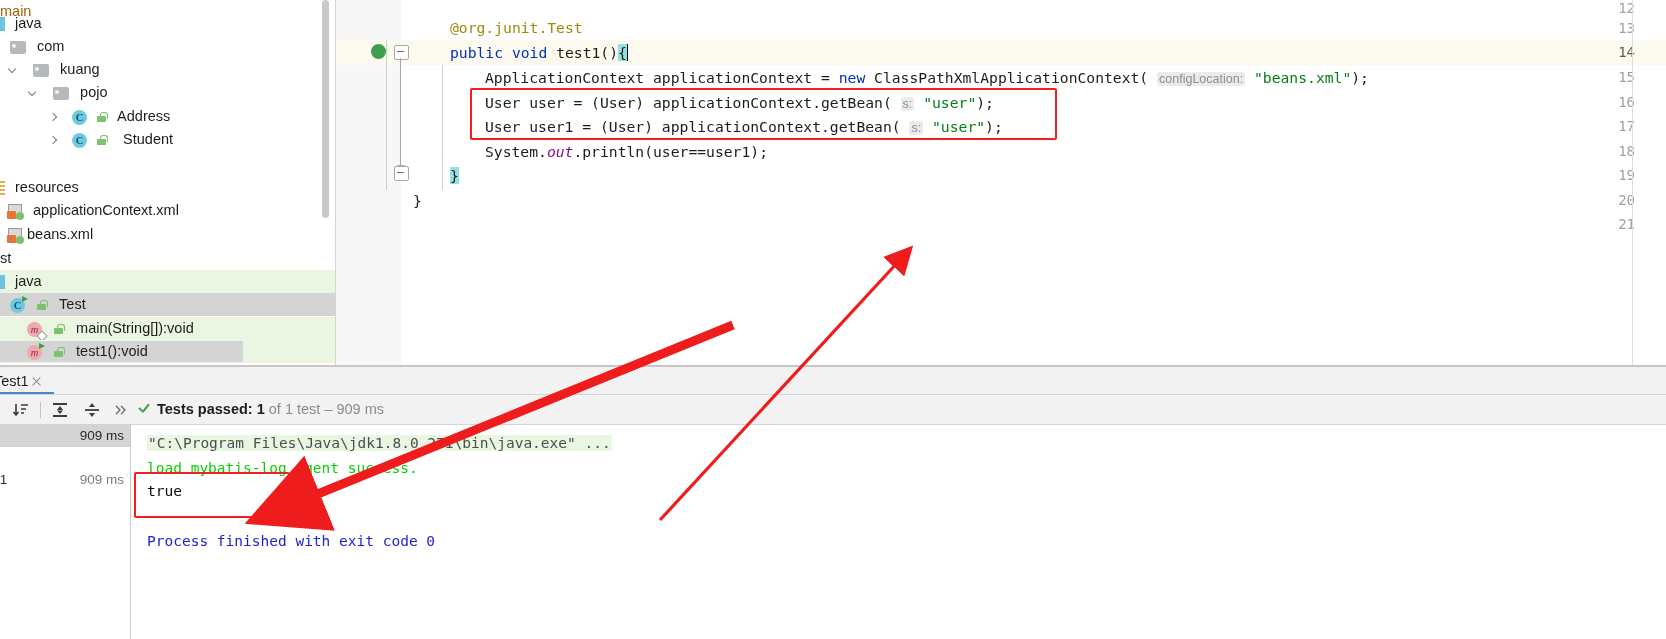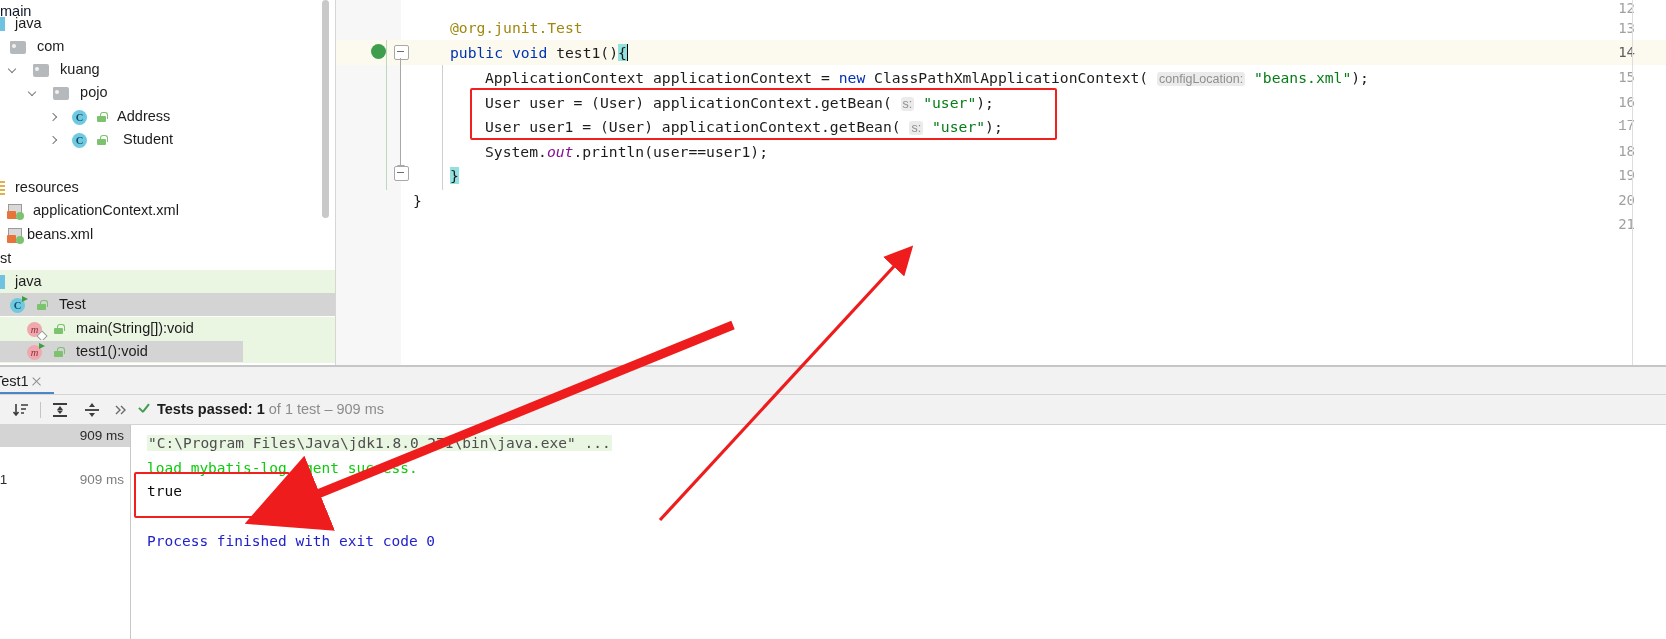--- a/index.html
+++ b/index.html
@@ -234,21 +234,21 @@
   .arrows{position:absolute;inset:0;pointer-events:none;}
 </style>
 </head>
 <body>
 
 <div class="app">
 
   <div class="tree">
 
     <div class="tree-row" style="top:0;position:absolute;left:0;width:335px;">
-      <span class="tlabel" style="margin-left:0px;color:#0f172a;">main</span>
+      <span class="tlabel" style="margin-left:0px;color:#a16207;">main</span>
     </div>
 
     <div class="tree-row" style="position:absolute;top:12px;left:0;width:335px;">
       <span class="srcbar blue" style="margin-left:0px;"></span>
       <span class="tlabel" style="margin-left:6px;">java</span>
     </div>
 
     <div class="tree-row" style="position:absolute;top:35px;left:0;width:335px;">
       <span class="folder" style="margin-left:10px;"></span>
       <span class="tlabel" style="margin-left:7px;">com</span>
@@ -331,21 +331,21 @@
     <div class="ed-left-border"></div>
     <div class="gutter"></div>
 
     <div class="gutter-hl" style="top:40px;"></div>
 
     <div class="gutter-line" style="top:-4px;line-height:25px;">12</div>
     <div class="gutter-line" style="top:16px;line-height:25px;">13</div>
     <div class="gutter-line" style="top:40px;line-height:25px;color:#5c5c5c;">14</div>
     <div class="gutter-line" style="top:65px;line-height:25px;">15</div>
     <div class="gutter-line" style="top:90px;line-height:25px;">16</div>
-    <div class="gutter-line" style="top:114px;line-height:25px;font-family:Liberation Mono, monospace;">17</div>
+    <div class="gutter-line" style="top:114px;line-height:25px;">17</div>
     <div class="gutter-line" style="top:139px;line-height:25px;">18</div>
     <div class="gutter-line" style="top:163px;line-height:25px;">19</div>
     <div class="gutter-line" style="top:188px;line-height:25px;">20</div>
     <div class="gutter-line" style="top:212px;line-height:25px;">21</div>
 
     <div class="runicon" style="left:36px;top:44px;"></div>
 
     <div class="foldbox" style="left:59px;top:45px;"></div>
     <div class="foldtail" style="left:65px;top:58px;height:108px;"></div>
     <div class="foldbox" style="left:59px;top:166px;"></div>

